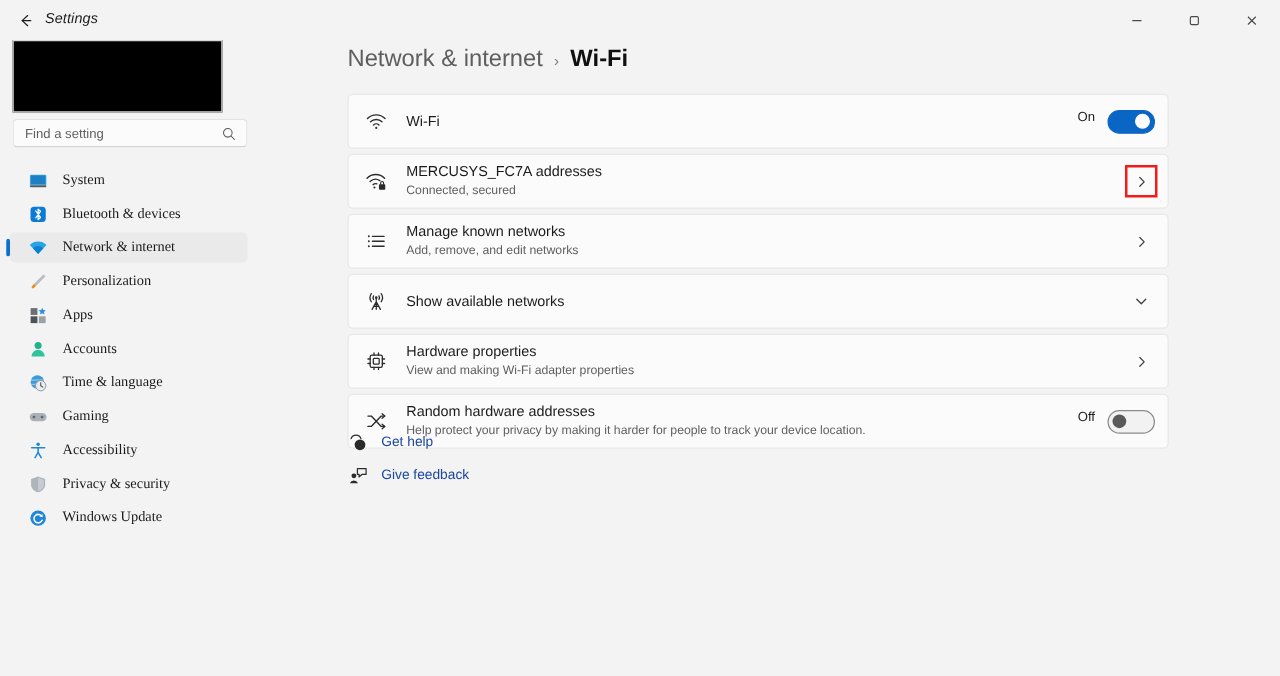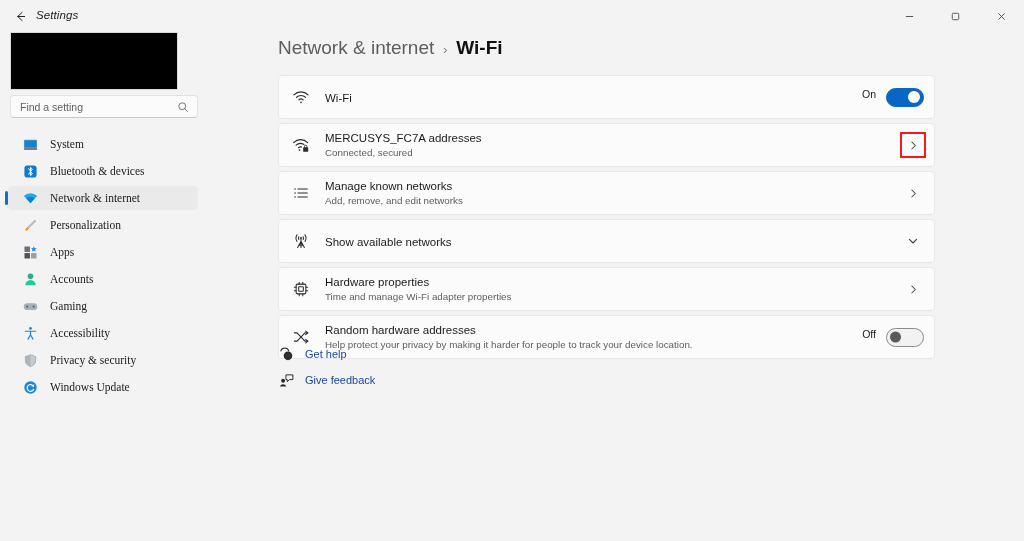--- a/index.html
+++ b/index.html
@@ -240,20 +240,32 @@
 
         <span class="nav-ico">
           <svg width="15" height="15" viewBox="0 0 16 16">
             <circle cx="8" cy="4.6" r="3" fill="#23b08a"></circle>
             <path d="M2.4 14 A5.6 5.6 0 0 1 13.6 14 Z" fill="#2ec49b"></path>
           </svg>
         </span>
         <span class="nav-label">Accounts</span>
       </div>
 
+      <div class="navitem">
+
+        <span class="nav-ico">
+          <svg width="15" height="15" viewBox="0 0 16 16">
+            <circle cx="7.4" cy="7" r="5.8" fill="#3b9ad9"></circle>
+            <path d="M1.8 5.4 H13 M1.8 9 H13" stroke="#bfe0f2" stroke-width="0.7" fill="none"></path>
+            <circle cx="10.2" cy="10.2" r="4.4" fill="#e9edf1" stroke="#8d949b" stroke-width="0.8"></circle>
+            <path d="M10.2 7.6 V10.2 L12 11.4" stroke="#4a4f55" stroke-width="0.9" fill="none" stroke-linecap="round"></path>
+          </svg>
+        </span>
+        <span class="nav-label">Time &amp; language</span>
+      </div>
 
       <div class="navitem">
 
         <span class="nav-ico">
           <svg width="15" height="15" viewBox="0 0 16 16">
             <rect x="0.8" y="4.6" width="14.4" height="7.2" rx="3.6" fill="#aab0b7"></rect>
             <circle cx="4.4" cy="8.2" r="1.2" fill="#5f666d"></circle>
             <circle cx="11.4" cy="8.2" r="1.2" fill="#5f666d"></circle>
           </svg>
         </span>
@@ -401,21 +413,21 @@
         <span class="card-ico">
           <svg width="18" height="18" viewBox="0 0 20 20" fill="none" stroke="currentColor" stroke-width="1.15" stroke-linecap="round">
             <rect x="4.6" y="4.6" width="10.8" height="10.8" rx="1.4"></rect>
             <rect x="7.4" y="7.4" width="5.2" height="5.2" rx="0.8"></rect>
             <path d="M8 4.6 V2.6 M12 4.6 V2.6 M8 15.4 V17.4 M12 15.4 V17.4
                      M4.6 8 H2.6 M4.6 12 H2.6 M15.4 8 H17.4 M15.4 12 H17.4"></path>
           </svg>
         </span>
         <span class="card-text">
           <div class="card-title">Hardware properties</div>
-          <div class="card-sub">Time and manage Wi-Fi adapter properties</div>
+          <div class="card-sub">View and making Wi-Fi adapter properties</div>
         </span>
         <span class="card-right">
           <span class="chev">
             <svg width="11" height="11" viewBox="0 0 12 12" fill="none" stroke="currentColor" stroke-width="1.1" stroke-linecap="round" stroke-linejoin="round">
               <path d="M4.2 2.2 L8 6 L4.2 9.8"></path>
             </svg>
           </span>
         </span>
       </div>
 

